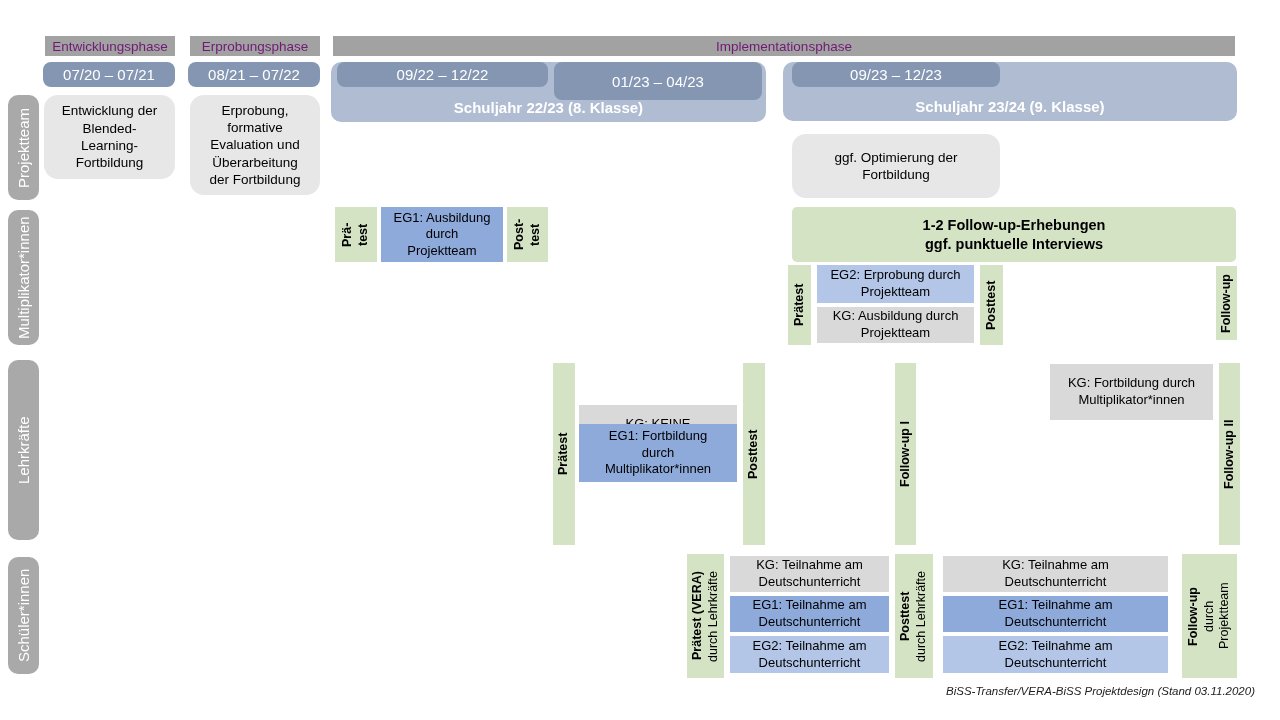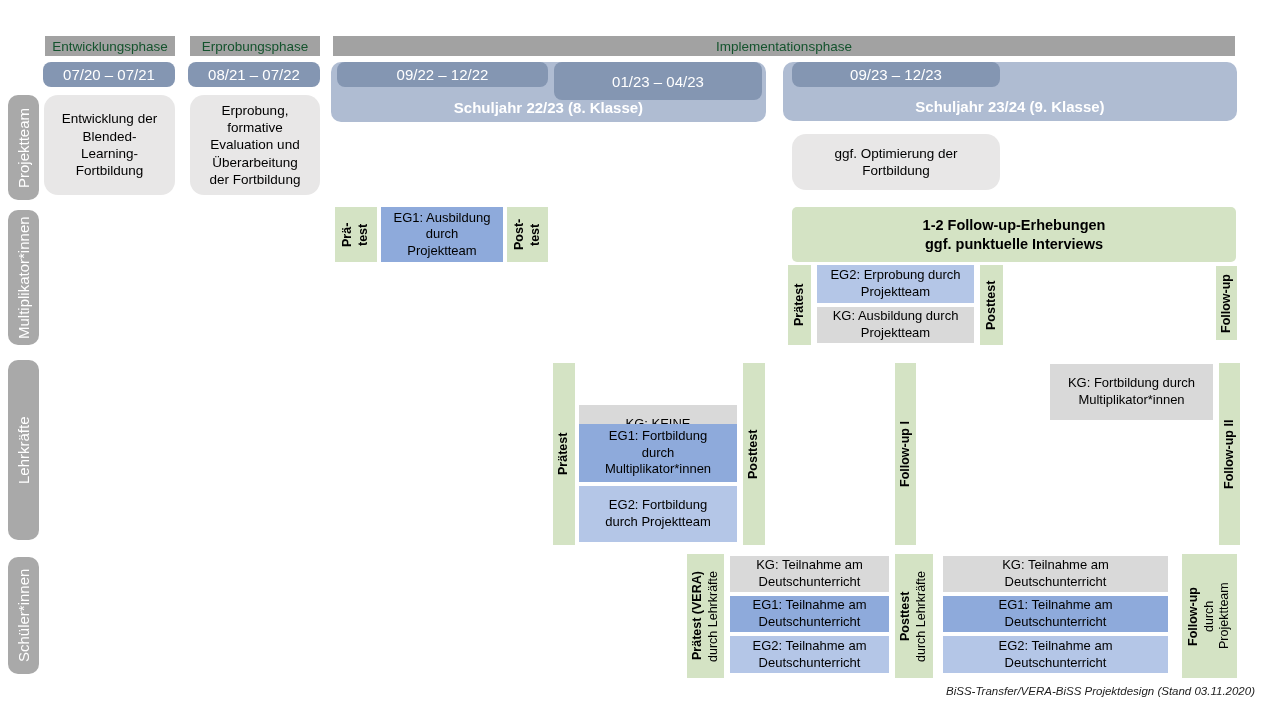--- a/index.html
+++ b/index.html
@@ -1,20 +1,20 @@
 <!DOCTYPE html>
 <html style="--phase_bar: #a2a2a2; --period_bar: #8496b2; --year_bar: #afbcd2; --sidebar_bar: #a9a9a9; --green: #d4e3c4; --blue_eg1: #8eaadb; --blue_eg2: #b4c6e7; --gray_kg: #d9d9d9; --gray_light: #e8e7e7;"><head>
 <meta charset="utf-8">
 <style>
   html,body{margin:0;padding:0;background:#fff;}
   .canvas{position:relative;width:1280px;height:720px;background:#fff;
     font-family:"Liberation Sans",sans-serif;overflow:hidden;color:#111;}
   .abs{position:absolute;box-sizing:border-box;}
 
-  .phase{background:var(--phase_bar,#a2a2a2);color:#14532d;font-size:13.5px;
+  .phase{background:var(--phase_bar,#a2a2a2);color:#701a75;font-size:13.5px;
     display:flex;align-items:center;justify-content:center;}
   .period{background:var(--period_bar,#8496b2);color:#fff;font-size:15px;
     border-radius:8px;display:flex;align-items:center;justify-content:center;z-index:3;}
   .year{background:var(--year_bar,#afbcd2);color:#fff;font-weight:bold;font-size:15px;
     border-radius:10px;display:flex;align-items:flex-end;justify-content:center;
     padding-bottom:6px;z-index:2;}
 
   .vbar{writing-mode:vertical-rl;transform:rotate(180deg);
     display:flex;flex-direction:column;align-items:center;justify-content:center;
     text-align:center;white-space:pre-line;}
@@ -59,30 +59,30 @@
   <div class="abs vbar sidebar" style="left:8px;top:210px;width:31px;height:135px;">
     <span>Multiplikator*innen</span>
   </div>
   <div class="abs vbar sidebar" style="left:8px;top:360px;width:31px;height:180px;">
     <span>Lehrkräfte</span>
   </div>
   <div class="abs vbar sidebar" style="left:8px;top:557px;width:31px;height:117px;">
     <span>Schüler*innen</span>
   </div>
 
-  <div class="abs box lightbox" style="left:44px;top:95px;width:131px;height:100px;">Entwicklung der
+  <div class="abs box lightbox" style="left:44px;top:95px;width:131px;height:84px;">Entwicklung der
 Blended-
 Learning-
 Fortbildung</div>
   <div class="abs box lightbox" style="left:190px;top:95px;width:130px;height:100px;">Erprobung,
 formative
 Evaluation und
 Überarbeitung
 der Fortbildung</div>
-  <div class="abs box lightbox" style="left:792px;top:134px;width:208px;height:56px;">ggf. Optimierung der
+  <div class="abs box lightbox" style="left:792px;top:134px;width:208px;height:64px;">ggf. Optimierung der
 Fortbildung</div>
 
   <div class="abs vbar vgreen" style="left:335px;top:207px;width:42px;height:55px;">
     <span>Prä-
 test</span>
   </div>
   <div class="abs box eg1" style="left:381px;top:207px;width:122px;height:55px;">EG1: Ausbildung
 durch
 Projektteam</div>
   <div class="abs vbar vgreen" style="left:507px;top:207px;width:41px;height:55px;">
@@ -106,22 +106,20 @@
   </div>
 
   <div class="abs vbar vgreen" style="left:553px;top:363px;width:22px;height:182px;">
     <span>Prätest</span>
   </div>
   <div class="abs box kg" style="left:579px;top:365px;width:158px;height:55px;margin-top:40px;">KG: KEINE
 Fortbildung</div>
   <div class="abs box eg1" style="left:579px;top:424px;width:158px;height:58px;">EG1: Fortbildung
 durch
 Multiplikator*innen</div>
-  <div class="abs box eg2" style="left:579px;top:486px;width:158px;height:56px;">EG2: Fortbildung
-durch Projektteam</div>
   <div class="abs vbar vgreen" style="left:743px;top:363px;width:22px;height:182px;">
     <span>Posttest</span>
   </div>
   <div class="abs vbar vgreen" style="left:895px;top:363px;width:21px;height:182px;">
     <span>Follow-up I</span>
   </div>
   <div class="abs box kg" style="left:1050px;top:364px;width:163px;height:56px;">KG: Fortbildung durch
 Multiplikator*innen</div>
   <div class="abs vbar vgreen" style="left:1219px;top:363px;width:21px;height:182px;">
     <span>Follow-up II</span>

